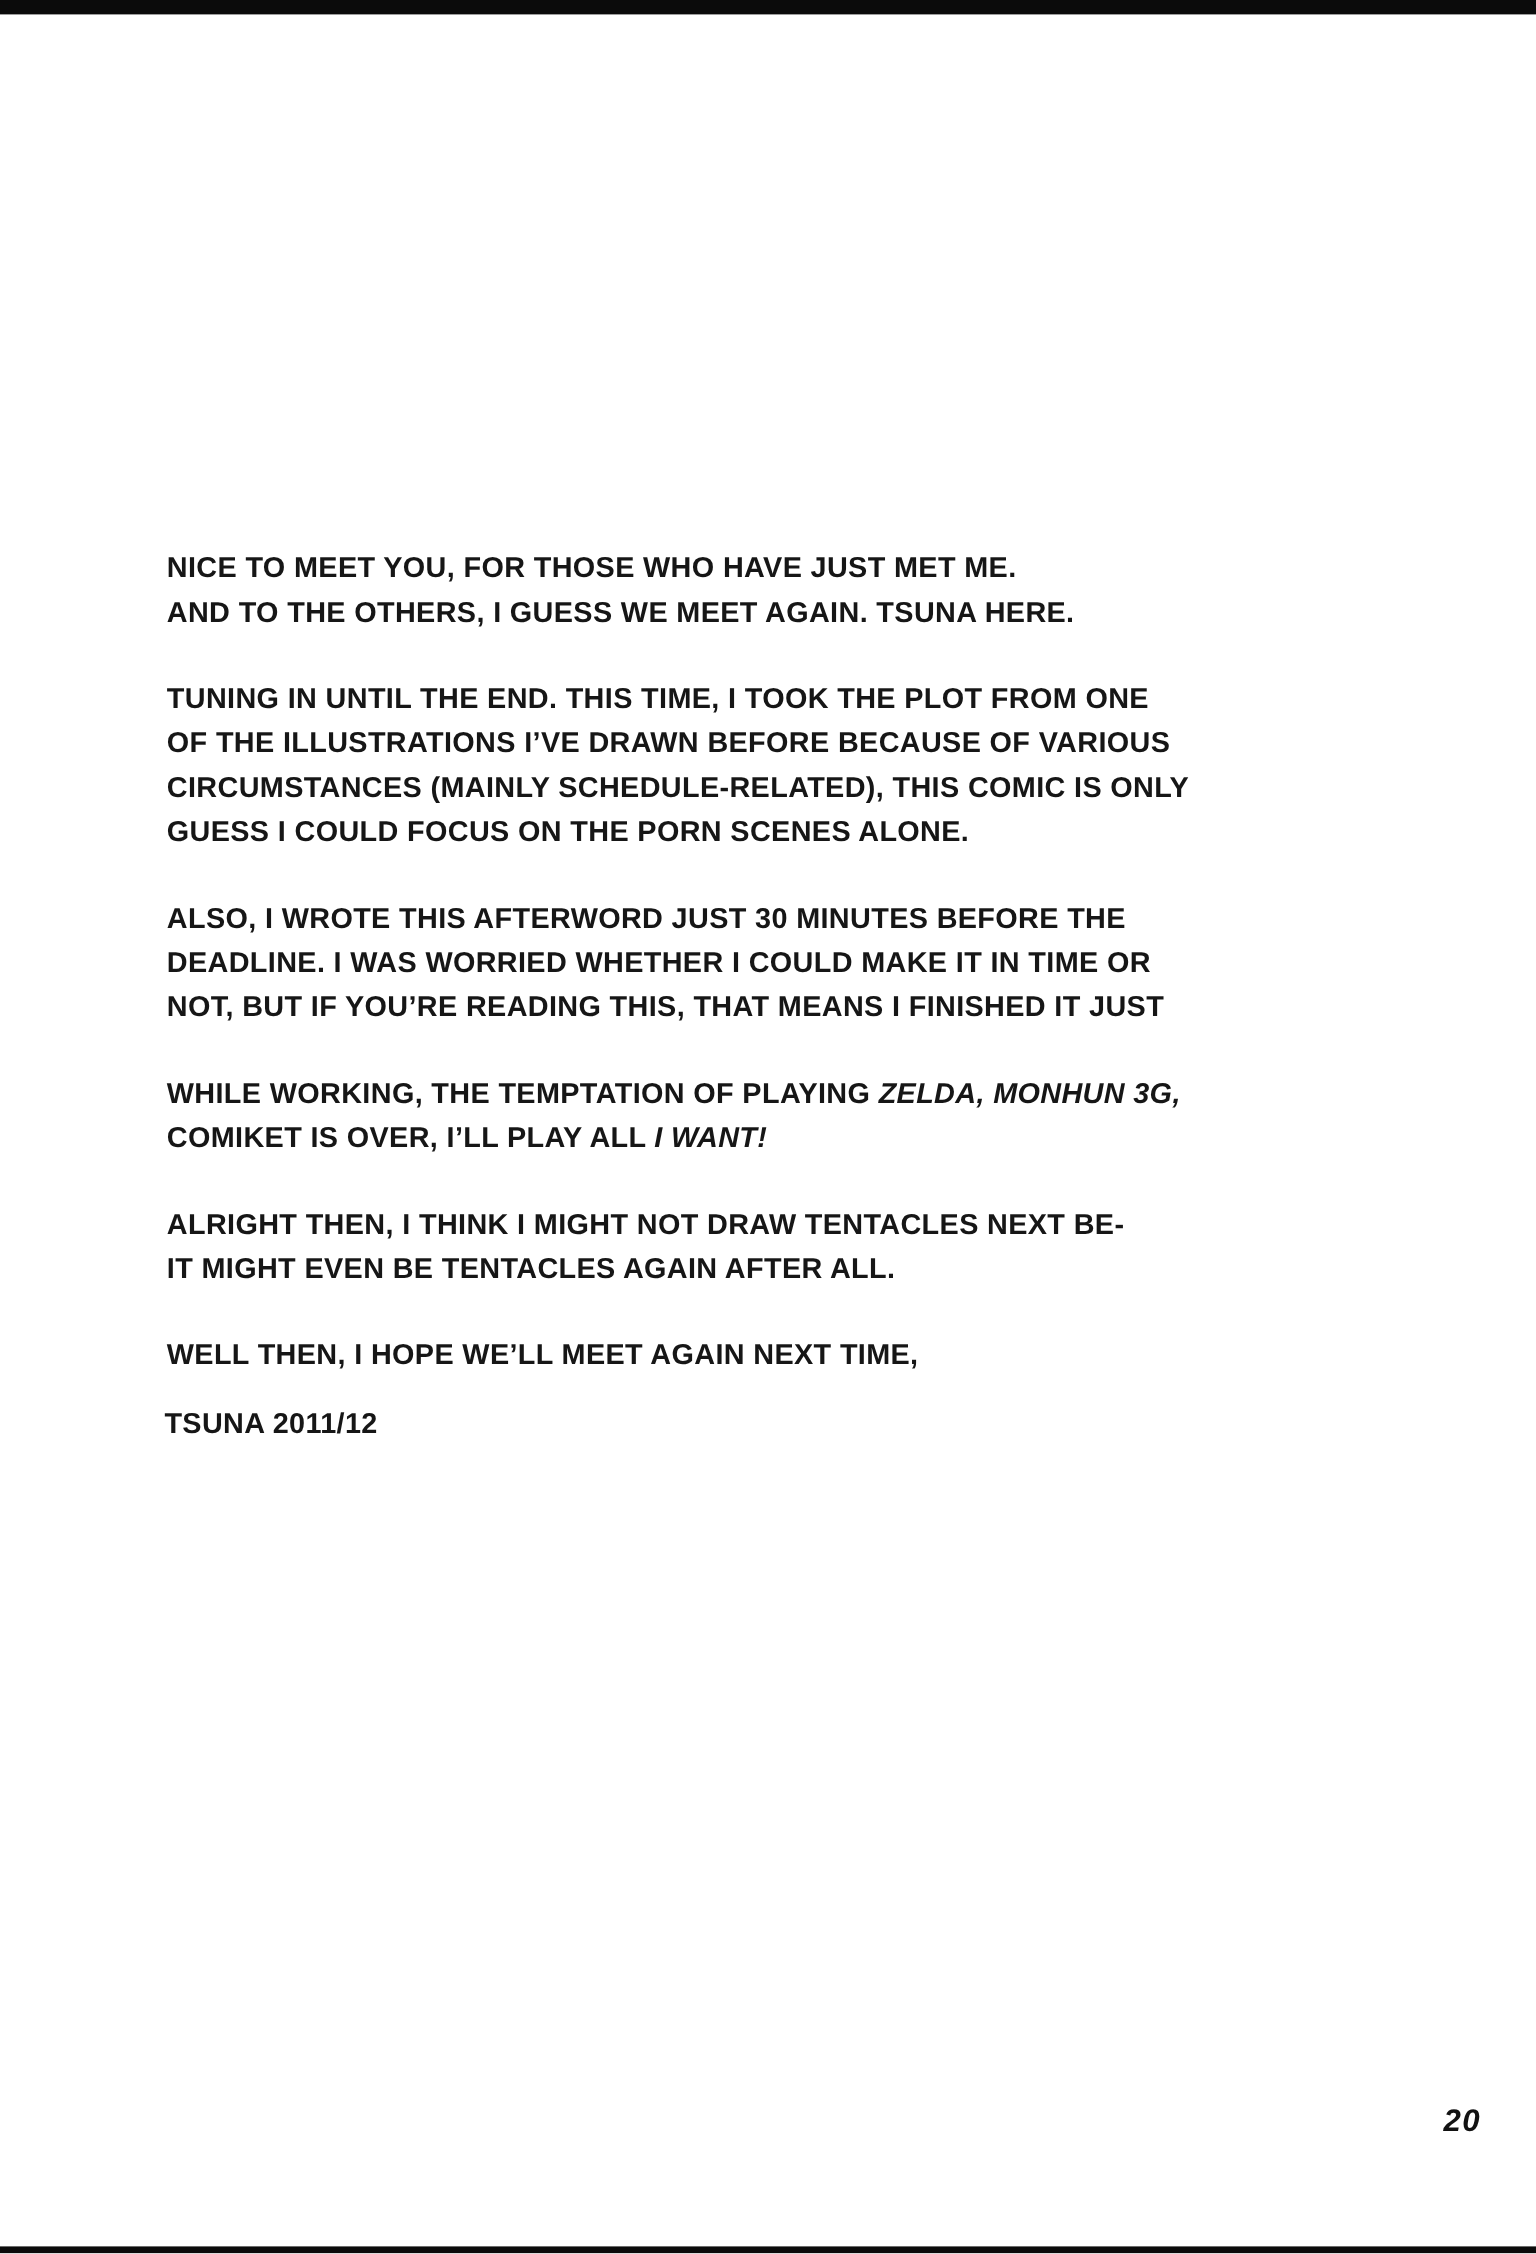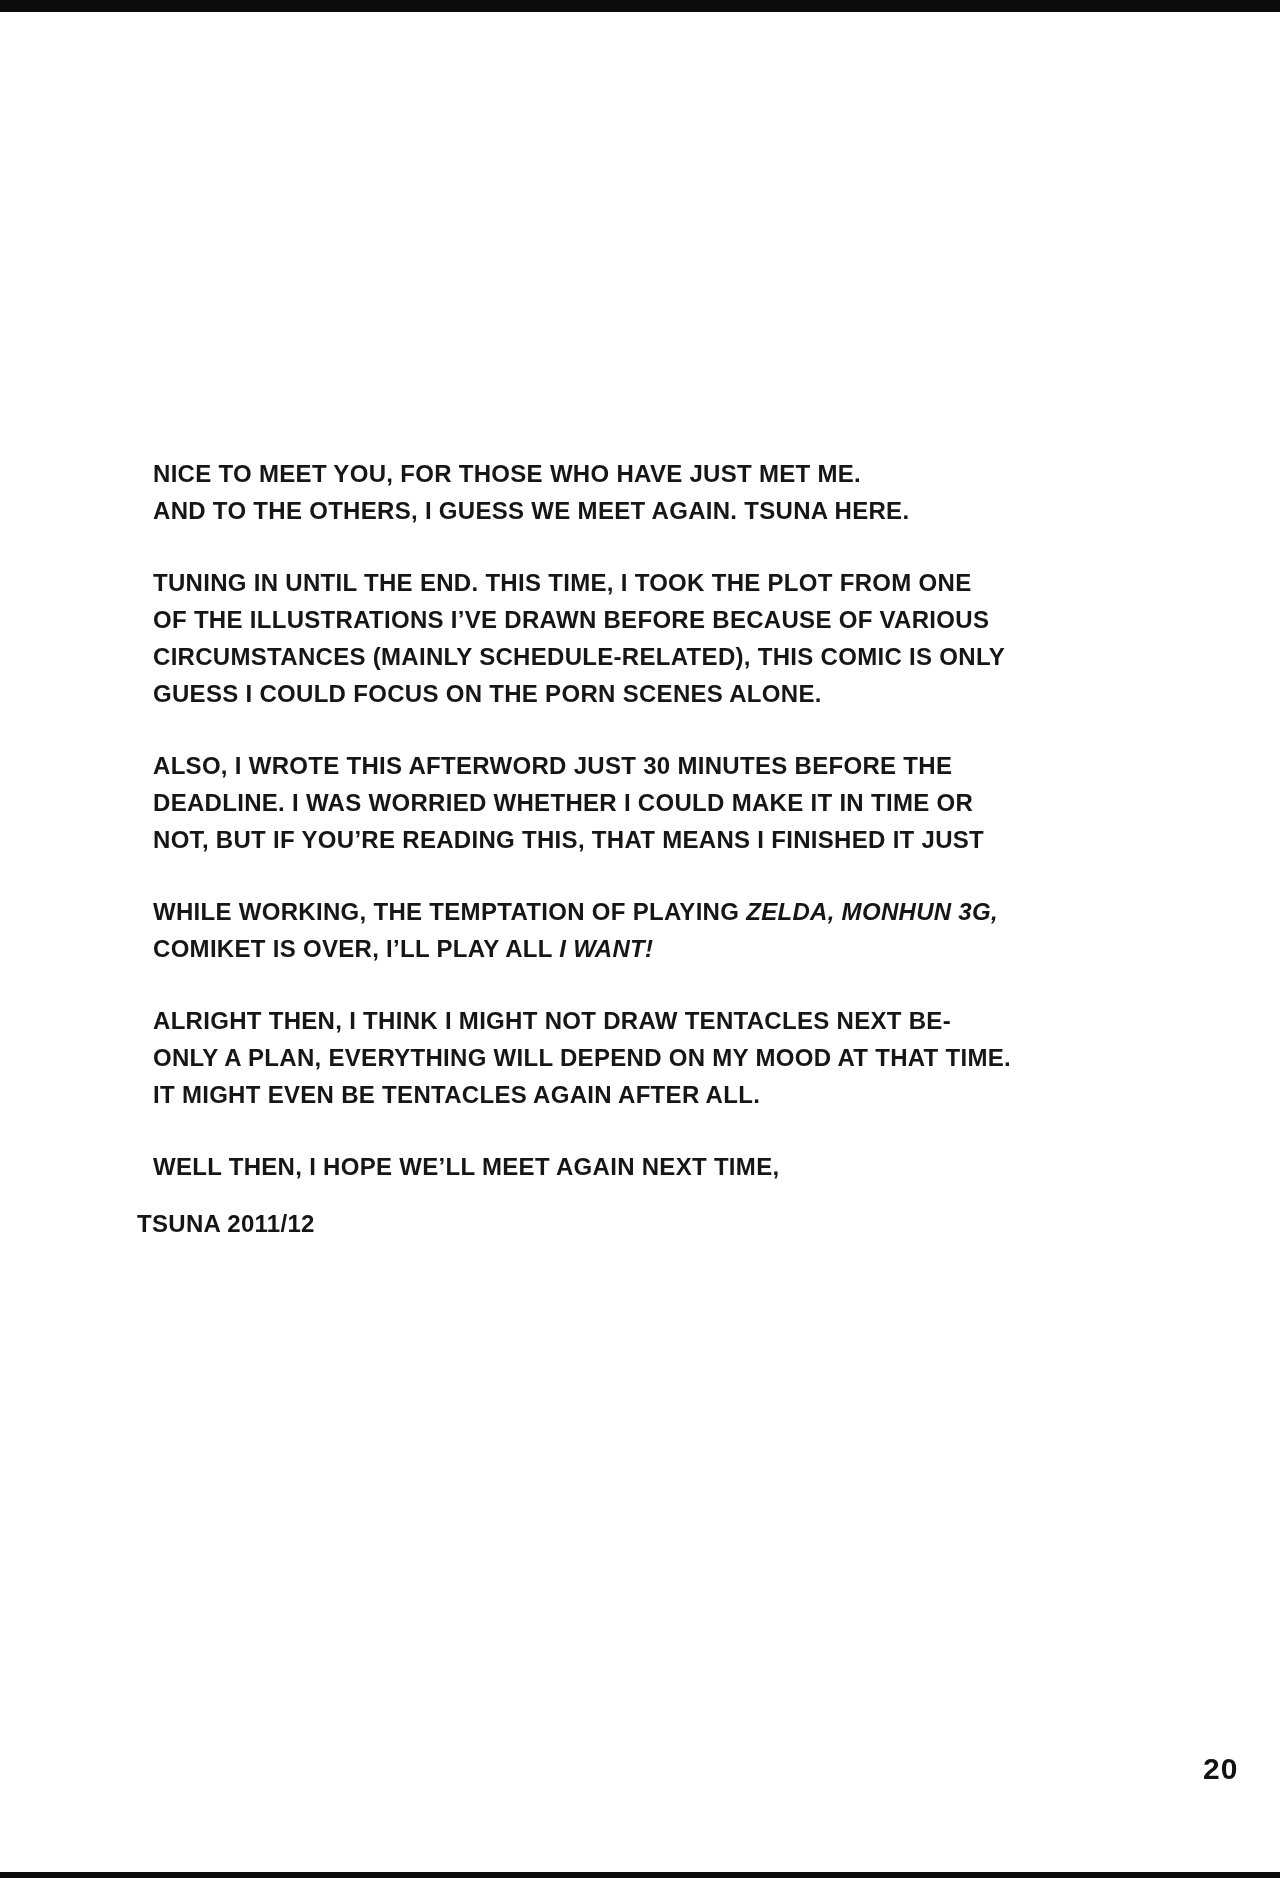--- a/index.html
+++ b/index.html
@@ -31,32 +31,33 @@
     position: absolute;
     left: 137px;
     top: 455px;
     width: 920px;
     color: #161616;
     font-weight: bold;
     font-size: 24px;
     line-height: 37px;
     letter-spacing: 0.3px;
   }
-  .para { margin: 0 0 35px 16px; }
+  .para { margin: 0 0 35px 2px; }
   .line { white-space: nowrap; }
   .it { font-style: italic; }
   .closing { margin-bottom: 20px; }
   .signature { margin: 0; }
   .page-number {
     position: absolute;
     left: 1203px;
     top: 1752px;
     color: #121212;
-    font-size: 30px;
+    font-size: 26px;
     font-weight: bold;
+    font-style: italic;
     letter-spacing: 1px;
   }
 </style>
 </head>
 <body>
 
 <div class="page">
 
   <div class="scan-edge-top"></div>
 
@@ -80,21 +81,20 @@
       <div class="line">NOT, BUT IF YOU’RE READING THIS, THAT MEANS I FINISHED IT JUST</div>
     </div>
 
     <div class="para">
       <div class="line"><span>WHILE WORKING, THE TEMPTATION OF PLAYING </span><span class="it">ZELDA, MONHUN 3G,</span></div>
       <div class="line"><span>COMIKET IS OVER, I’LL PLAY ALL </span><span class="it">I WANT!</span></div>
     </div>
 
     <div class="para">
       <div class="line">ALRIGHT THEN, I THINK I MIGHT NOT DRAW TENTACLES NEXT BE-</div>
-      <div class="line">ONLY A PLAN, EVERYTHING WILL DEPEND ON MY MOOD AT THAT TIME.</div>
       <div class="line">IT MIGHT EVEN BE TENTACLES AGAIN AFTER ALL.</div>
     </div>
 
     <div class="para closing">
       <div class="line">WELL THEN, I HOPE WE’LL MEET AGAIN NEXT TIME,</div>
     </div>
 
     <div class="para signature">
       <div class="line">TSUNA 2011/12</div>
     </div>

